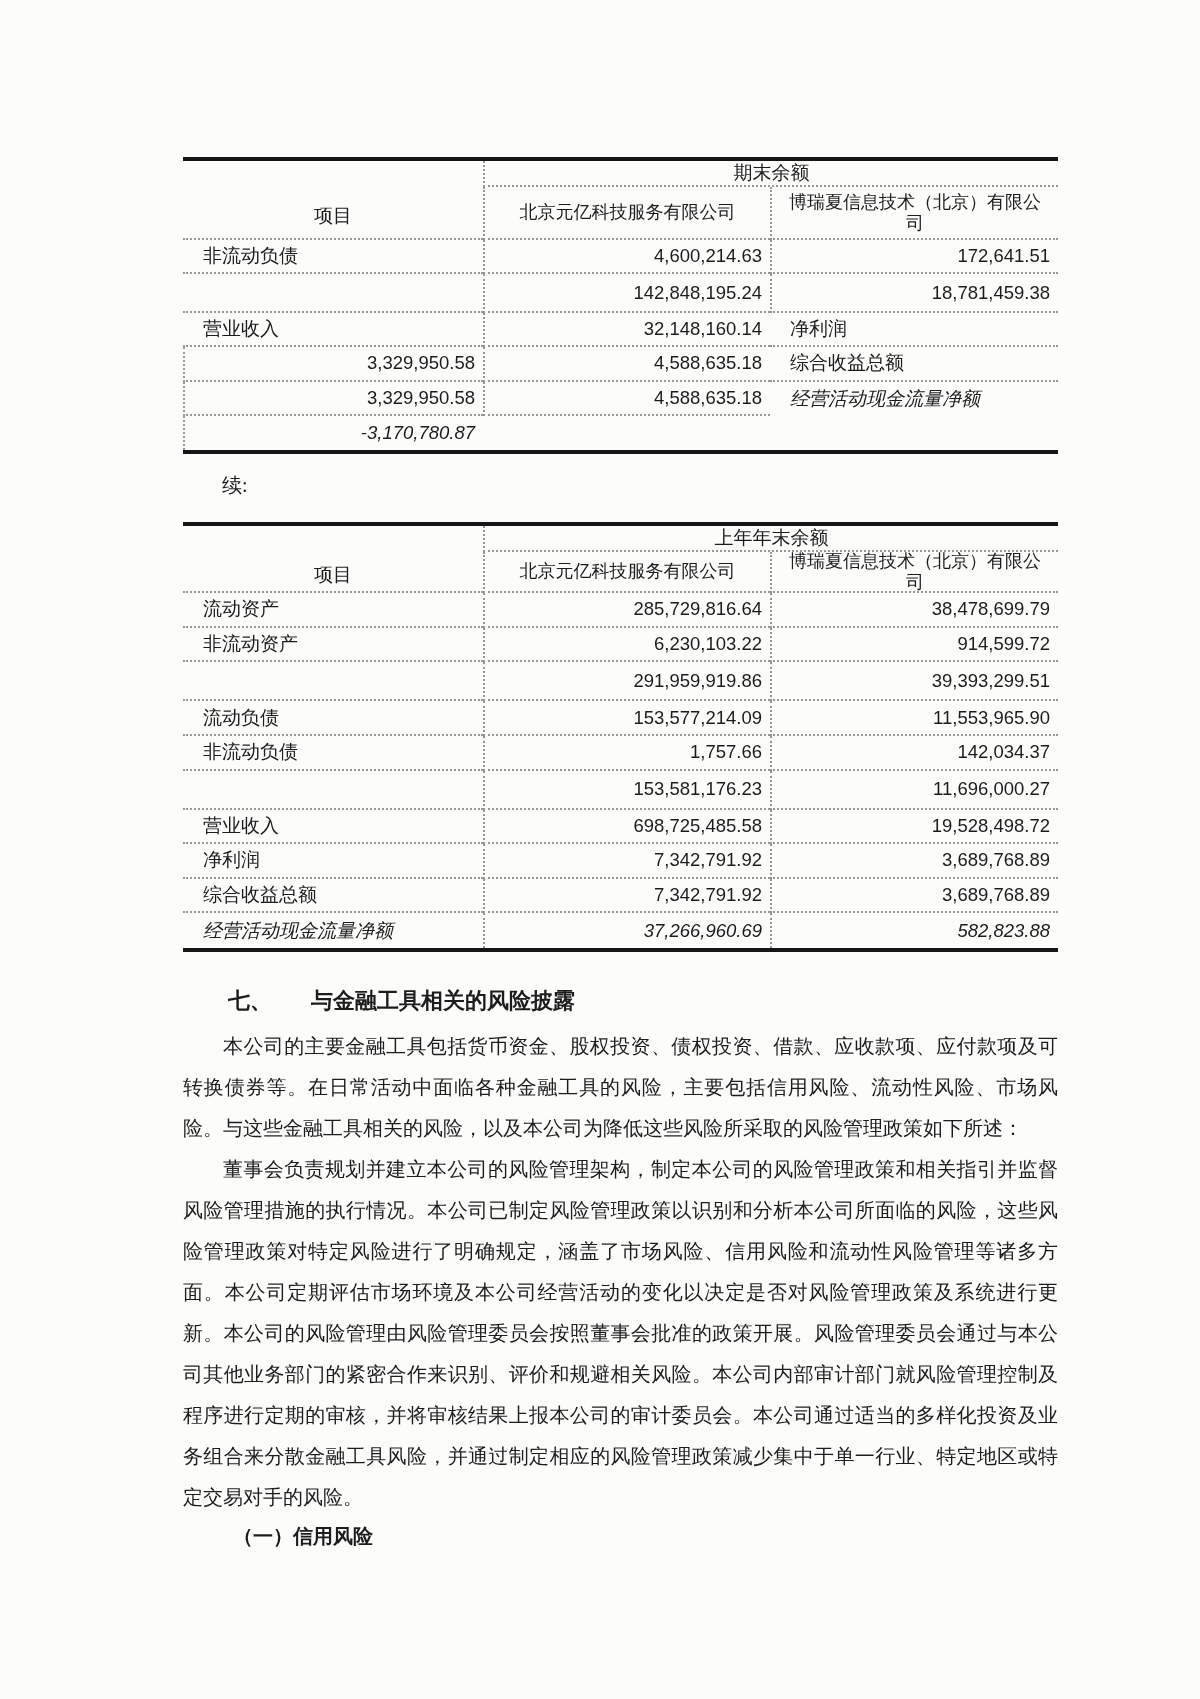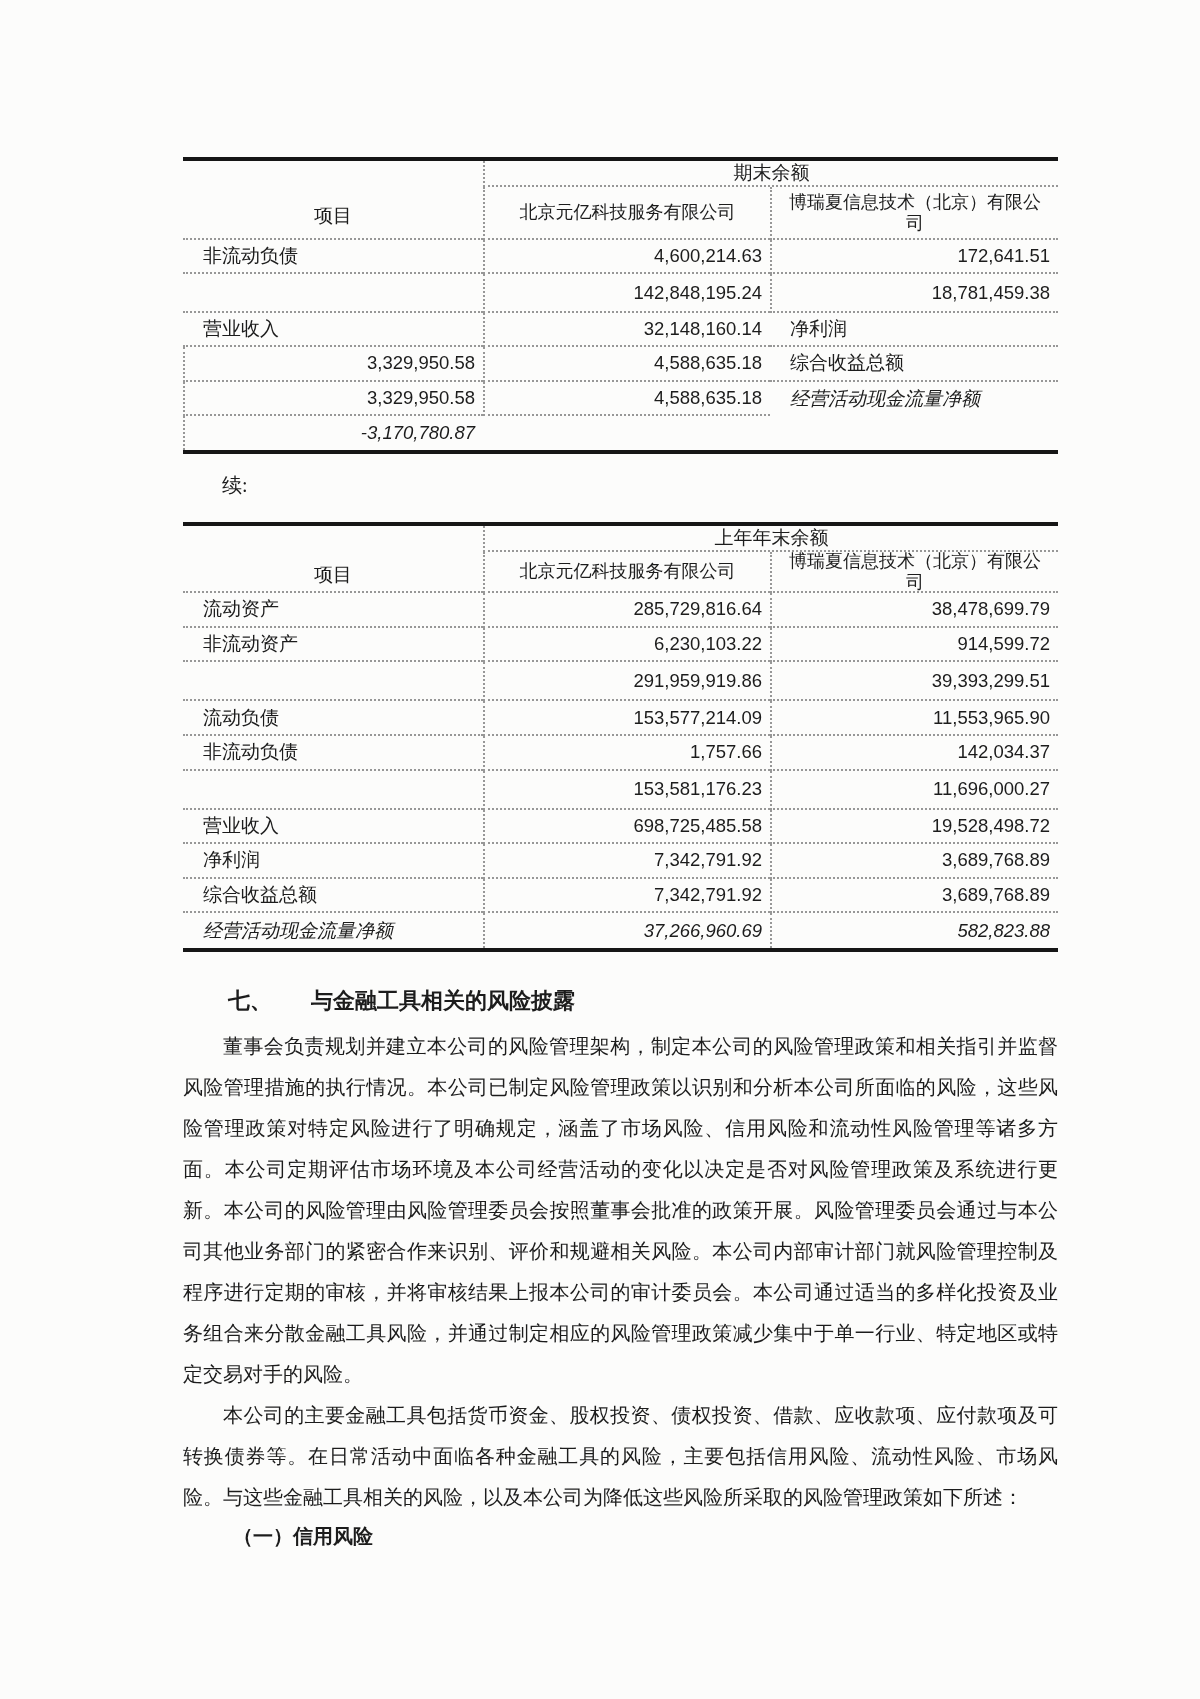--- a/index.html
+++ b/index.html
@@ -158,19 +158,19 @@
     <div class="cell num vline lastrow">37,266,960.69</div>
     <div class="cell num vline lastrow">582,823.88</div>
   </div>
 
   <div class="section-heading">
     <span class="sec-num">七、</span>
     <span>与金融工具相关的风险披露</span>
   </div>
 
   <div class="body-text">
+    <p>本公司的主要金融工具包括货币资金、股权投资、债权投资、借款、应收款项、应付款项及可转换债券等。在日常活动中面临各种金融工具的风险，主要包括信用风险、流动性风险、市场风险。与这些金融工具相关的风险，以及本公司为降低这些风险所采取的风险管理政策如下所述：</p>
     <p>董事会负责规划并建立本公司的风险管理架构，制定本公司的风险管理政策和相关指引并监督风险管理措施的执行情况。本公司已制定风险管理政策以识别和分析本公司所面临的风险，这些风险管理政策对特定风险进行了明确规定，涵盖了市场风险、信用风险和流动性风险管理等诸多方面。本公司定期评估市场环境及本公司经营活动的变化以决定是否对风险管理政策及系统进行更新。本公司的风险管理由风险管理委员会按照董事会批准的政策开展。风险管理委员会通过与本公司其他业务部门的紧密合作来识别、评价和规避相关风险。本公司内部审计部门就风险管理控制及程序进行定期的审核，并将审核结果上报本公司的审计委员会。本公司通过适当的多样化投资及业务组合来分散金融工具风险，并通过制定相应的风险管理政策减少集中于单一行业、特定地区或特定交易对手的风险。</p>
-    <p>本公司的主要金融工具包括货币资金、股权投资、债权投资、借款、应收款项、应付款项及可转换债券等。在日常活动中面临各种金融工具的风险，主要包括信用风险、流动性风险、市场风险。与这些金融工具相关的风险，以及本公司为降低这些风险所采取的风险管理政策如下所述：</p>
   </div>
 
   <div class="subsection-heading">（一）信用风险</div>
 
 </div>
 
 </body></html>

